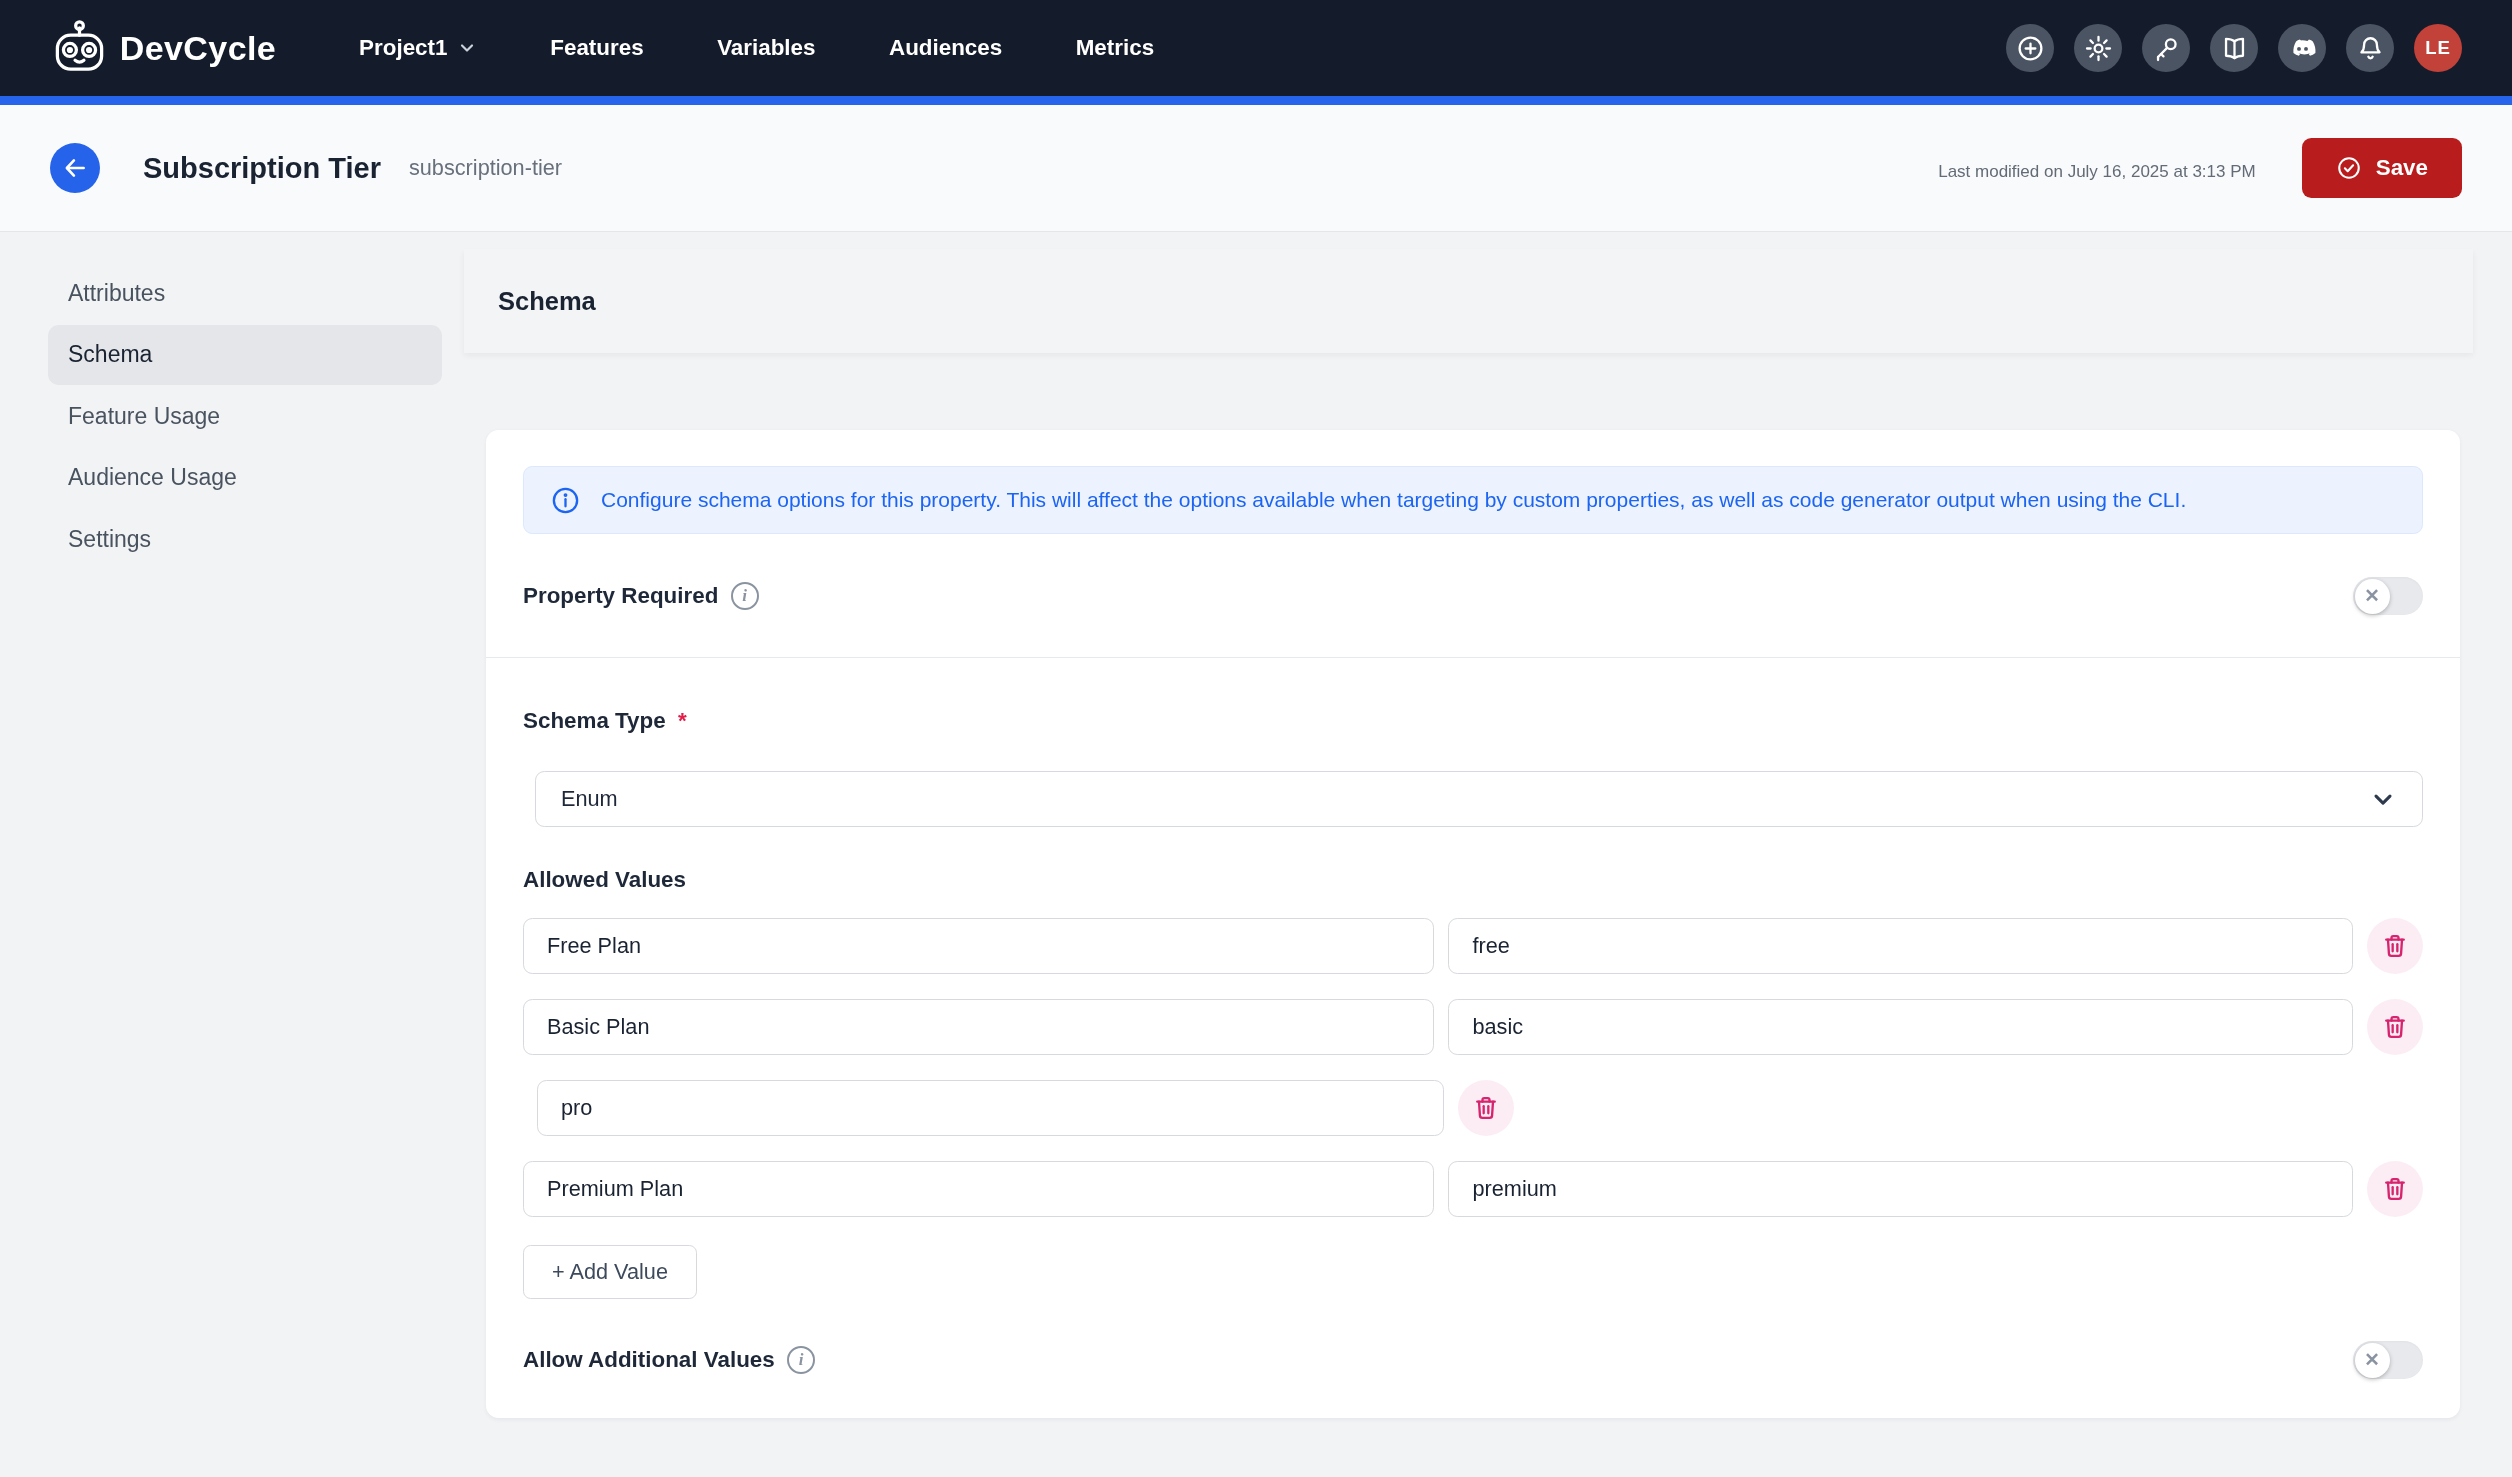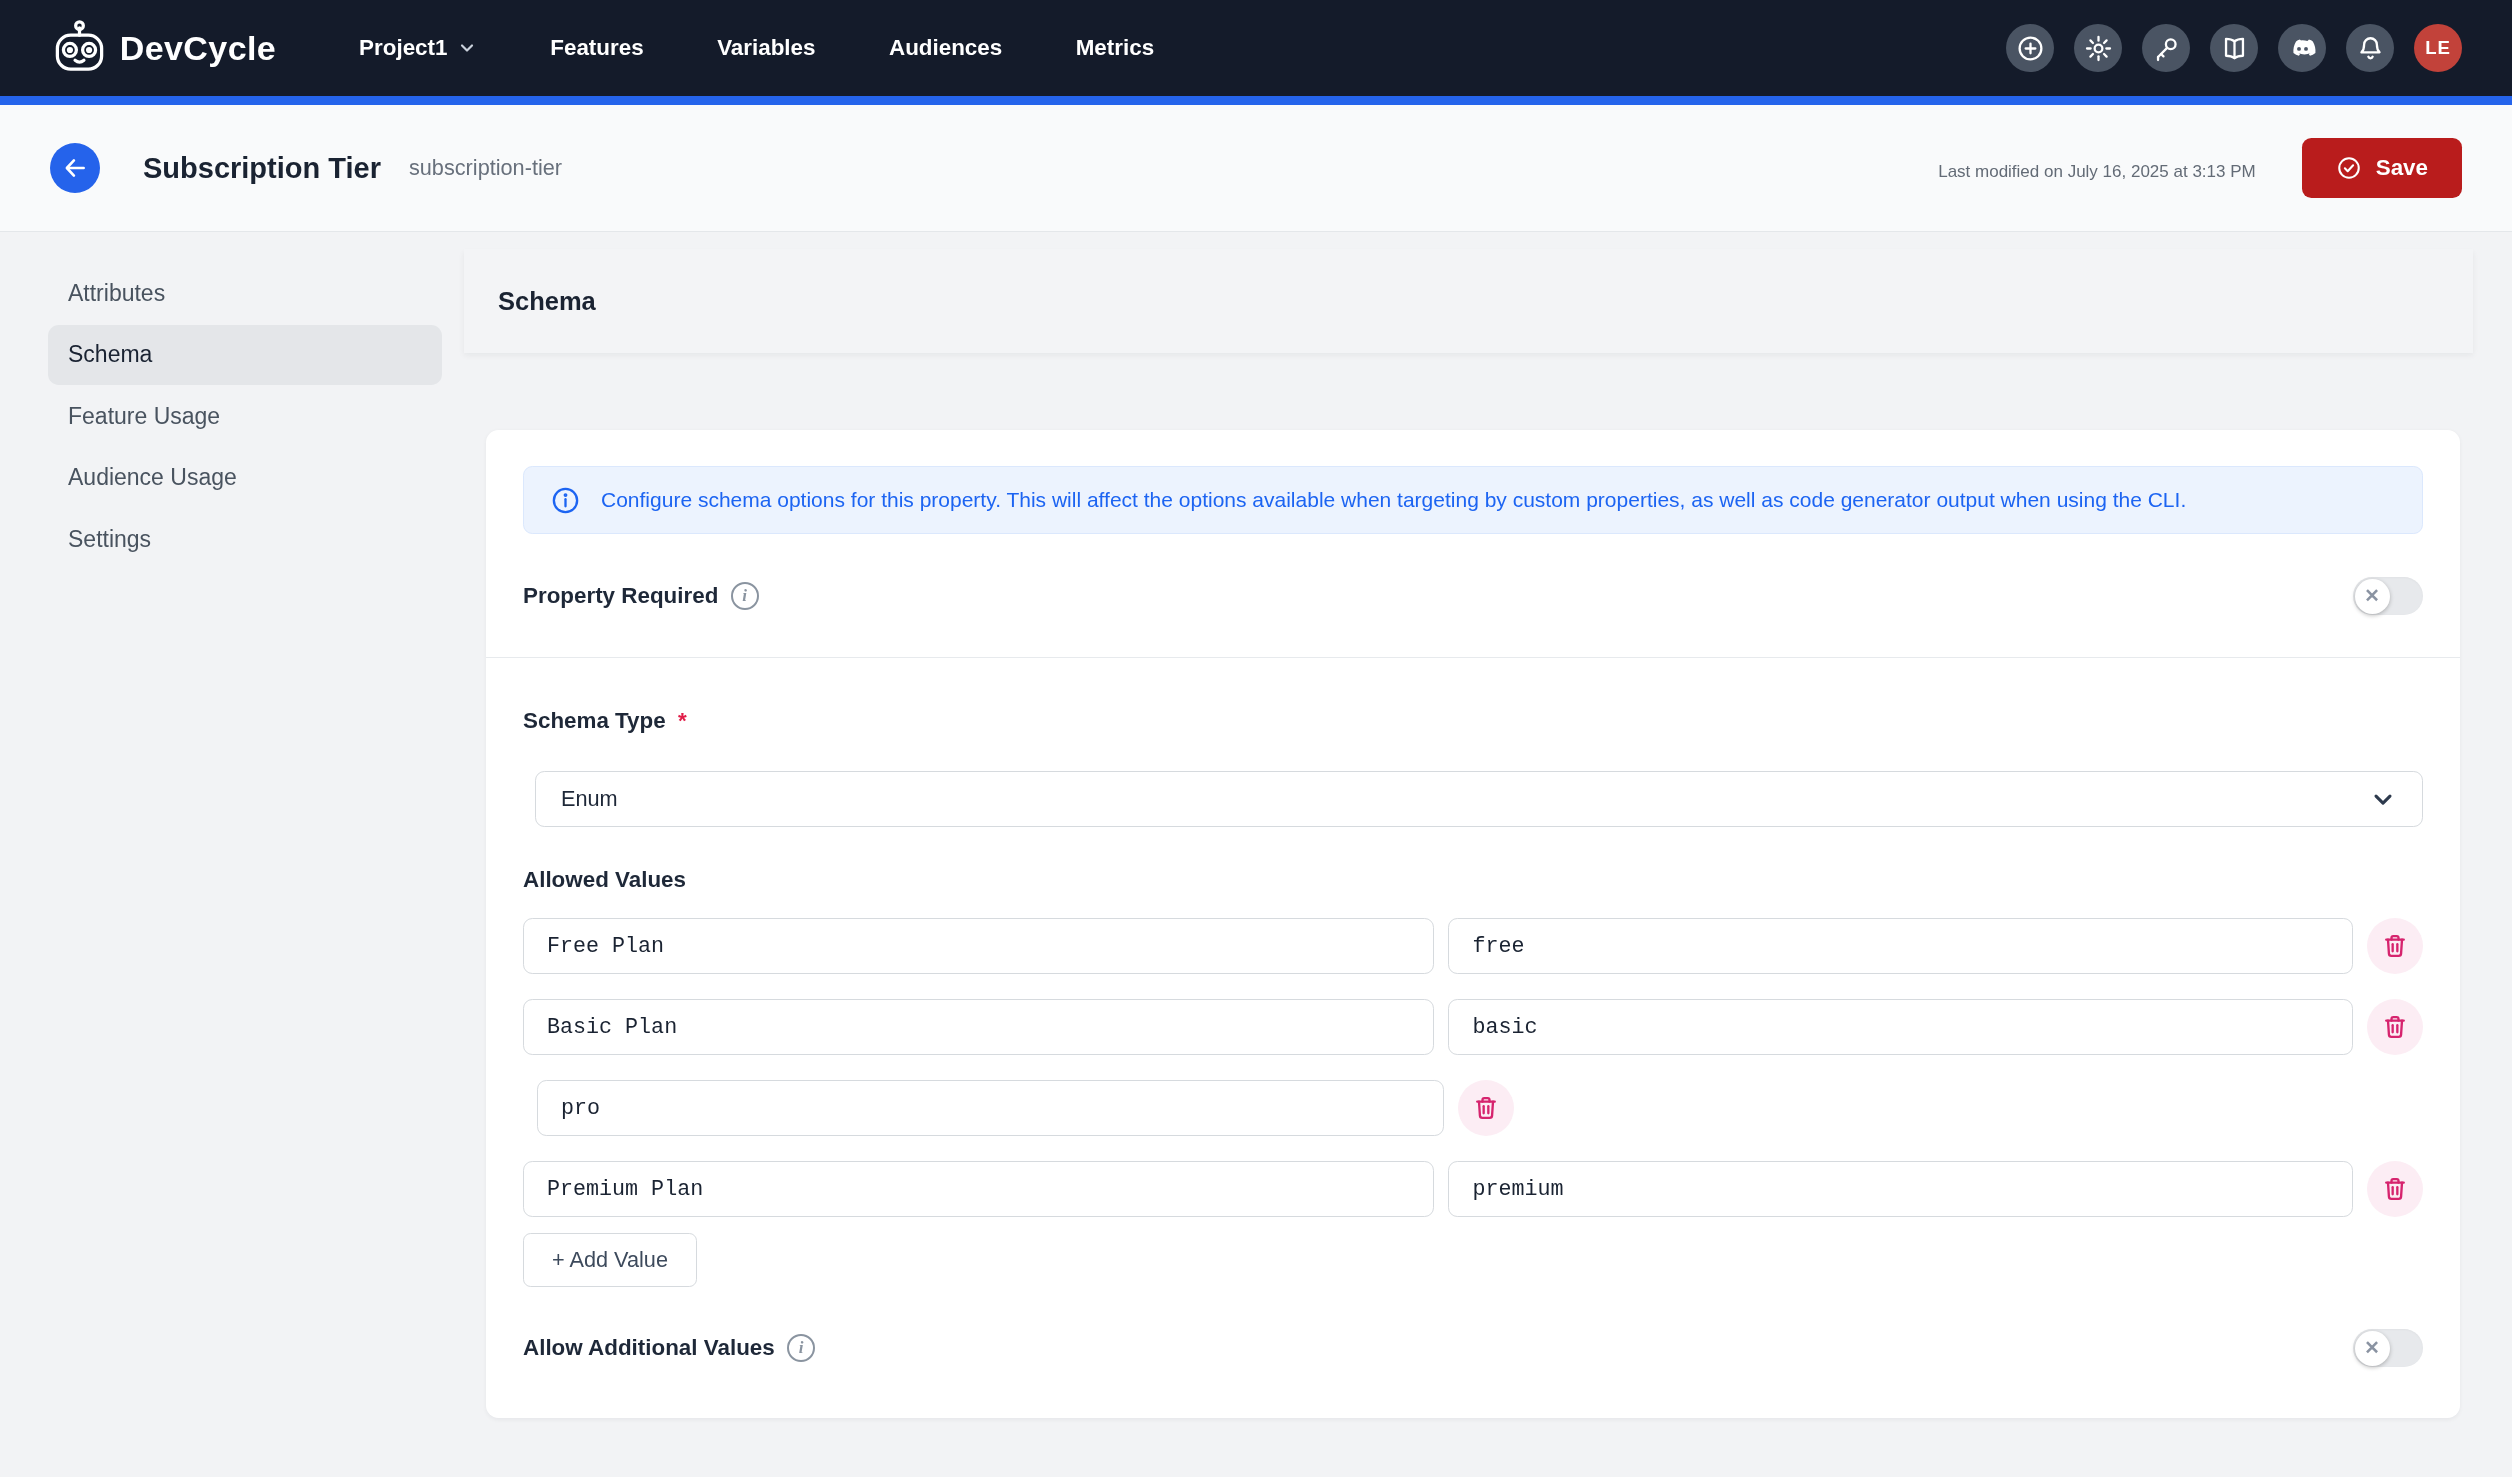--- a/index.html
+++ b/index.html
@@ -64,27 +64,27 @@
 
   .schema-type { margin-top:50px; }
   .select { margin-top:37px; height:56px; border:1.5px solid #d6dade; border-radius:9.3px; background:#fff;
     display:flex; align-items:center; justify-content:space-between; padding:0 25px; cursor:pointer;margin-left:12px; }
   .select-value { font-size:21.7px; color:#1e2838; }
 
   .allowed-label { margin-top:40px; font-size:22.4px; font-weight:600; color:#1e2838; }
   .value-row { display:flex; align-items:center; margin-top:25px; }
   .value-row:first-of-type { margin-top:21.7px; }
   .text-input { height:56px; border:1.5px solid #d6dade; border-radius:9.3px; background:#fff;
-    font-family:Liberation Mono, monospace; font-size:21.7px; color:#1a2332; padding:0 23px; outline:none; }
+    font-family:Liberation Sans, sans-serif; font-size:21.7px; color:#1a2332; padding:0 23px; outline:none; }
   .input-label { width:914px; }
   .input-value { width:907px; margin-left:14px; }
   .trash-btn { width:56px; height:56px; border-radius:50%; background:#fcedf4; border:none;
     margin-left:14px; display:flex; align-items:center; justify-content:center; cursor:pointer; flex:0 0 auto; }
 
-  .add-value-btn { margin-top:16px; height:54px; padding:4px 28px; background:#fff; border:1.5px solid #d6dade;
+  .add-value-btn { margin-top:28px; height:54px; padding:4px 28px; background:#fff; border:1.5px solid #d6dade;
     border-radius:7.7px; font-family:inherit; font-size:21.7px; font-weight:500; color:#3d4a5c; cursor:pointer; }
 
   .allow-additional { margin-top:42px; }
 
   
   .toggle { width:70px; height:38px; border-radius:19.3px; background:#e7e9ec; position:relative;
     cursor:pointer; flex:0 0 auto; box-shadow:inset 0 0.8px 2.3px rgba(0,0,0,.04); }
   .toggle-knob { position:absolute; left:1.5px; top:1.5px; width:35px; height:35px; border-radius:50%;
     background:#ffffff; box-shadow:0 1.5px 4.6px rgba(0,0,0,.25); display:flex; align-items:center; justify-content:center; }
   .toggle-x { color:#8a93a2; font-size:18.6px; font-weight:700; line-height:1; }

